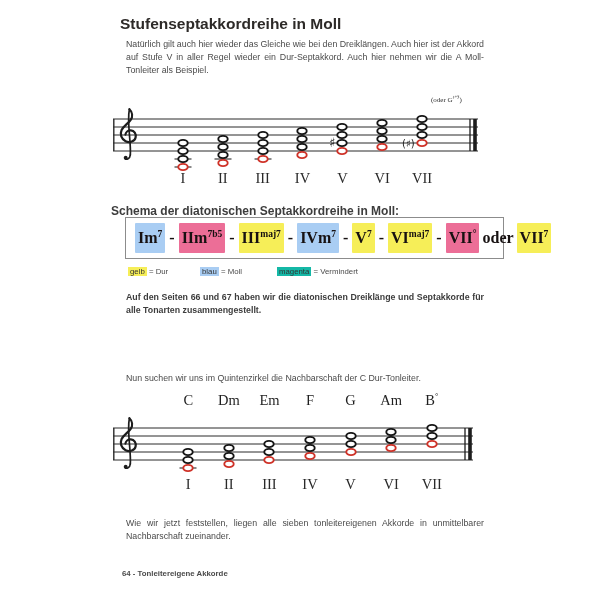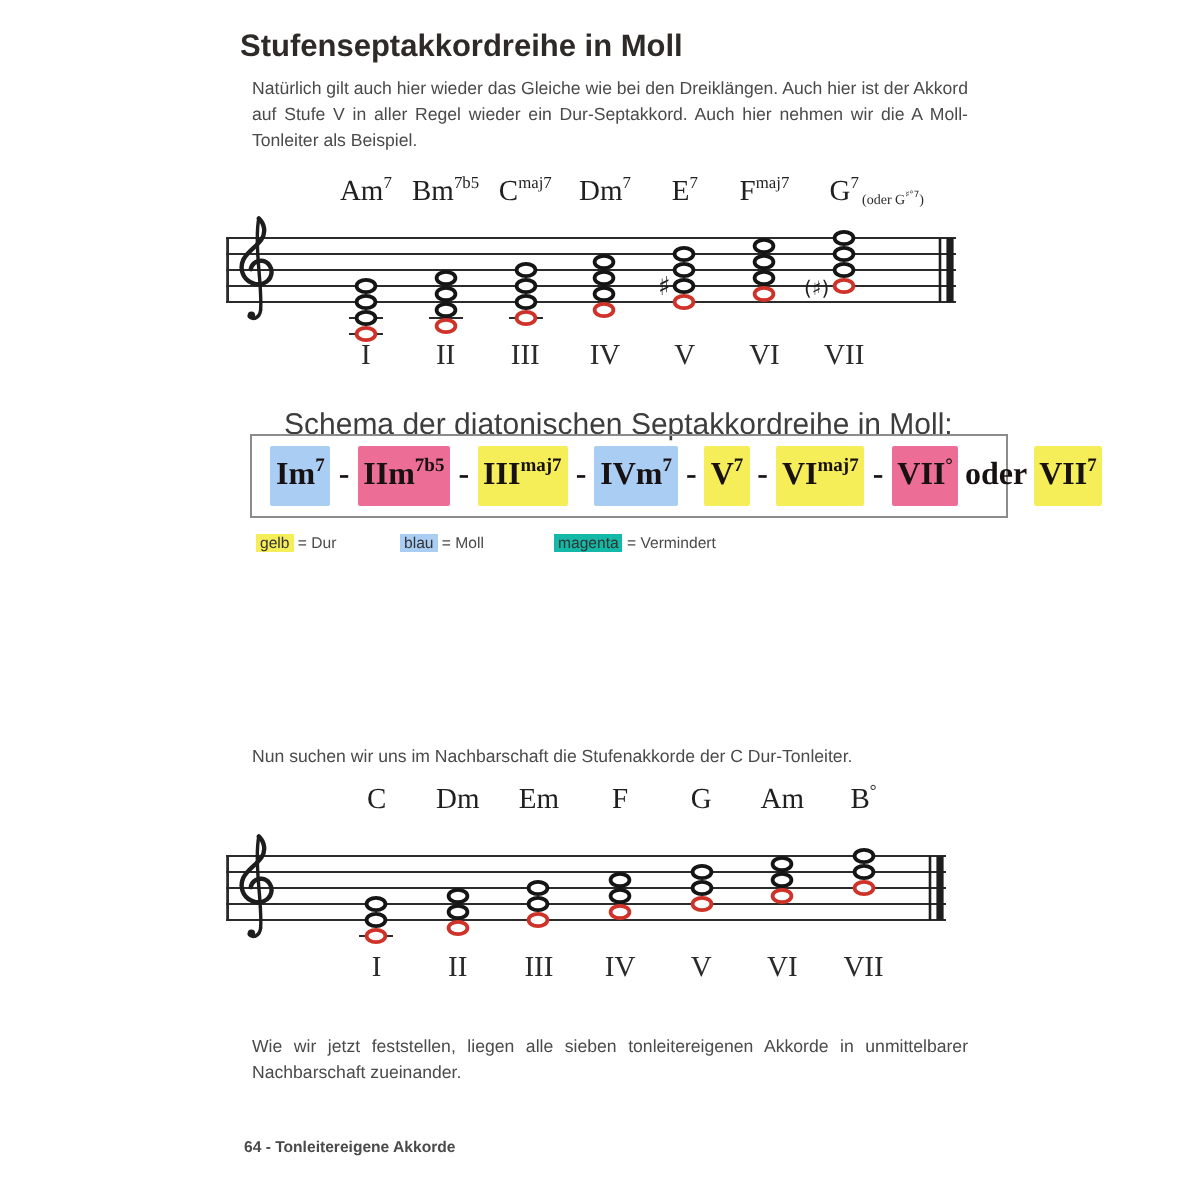--- a/index.html
+++ b/index.html
@@ -16,21 +16,21 @@
   .serif{font-family:"Liberation Serif","DejaVu Serif",serif;}
   .chords1{left:163px;top:88px;width:279px;font-size:14.5px;color:#1f1f1f;}
   .nums1{left:163px;top:170px;width:279px;font-size:14.5px;color:#2a2a2a;}
   .chords2{left:168px;top:392px;width:284px;font-size:14.5px;color:#1f1f1f;}
   .nums2{left:168px;top:476px;width:284px;font-size:14.5px;color:#2a2a2a;}
   .cell{flex:1;text-align:center;white-space:nowrap;line-height:1.15;}
   .cell sup{font-size:0.58em;line-height:0;}
   .gnote{position:absolute;left:431px;top:96px;font-family:"Liberation Serif",serif;
          font-size:7px;color:#2a2a2a;white-space:nowrap;}
   .gnote sup{font-size:0.62em;line-height:0;font-family:"DejaVu Sans",sans-serif;}
-  .schema-label{position:absolute;left:142px;top:204px;font-size:15px;font-weight:normal;color:#3d3d3d;}
+  .schema-label{position:absolute;left:111px;top:204px;font-size:12px;font-weight:bold;color:#3d3d3d;}
   .schema-box{position:absolute;left:125px;top:217px;width:368px;height:40px;border:1.4px solid #8c8c8c;
               display:flex;align-items:center;padding-left:9px;white-space:pre;
               font-family:"Liberation Serif","DejaVu Serif",serif;font-weight:bold;
               font-size:16px;color:#171111;}
   .schema-box .tok{padding:6px 3px;border-radius:1px;}
   .schema-box sup{font-size:9.5px;line-height:0;}
   .legend{position:absolute;top:267px;left:0;width:600px;height:14px;font-size:7.8px;color:#4a4a4a;}
   .legend-item{position:absolute;white-space:nowrap;}
   .legend-item .word{padding:0 2px;color:#333;}
   .staff{position:absolute;left:113px;}
@@ -39,29 +39,20 @@
   .footer{position:absolute;left:122px;top:569px;font-size:7.8px;font-weight:bold;color:#4a4a4a;}
 </style>
 </head>
 <body>
 
 <div class="page">
 
   <h1 class="h1" id="h1a">Stufenseptakkordreihe in Moll</h1>
   <p class="para" id="p1">Natürlich gilt auch hier wieder das Gleiche wie bei den Dreiklängen. Auch hier ist der Akkord auf Stufe V in aller Regel wieder ein Dur-Septakkord. Auch hier nehmen wir die A Moll-Tonleiter als Beispiel.</p>
 
-  <div class="row serif chords1">
-      <span class="cell">Am<sup>7</sup></span>
-      <span class="cell">Bm<sup>7b5</sup></span>
-      <span class="cell">C<sup>maj7</sup></span>
-      <span class="cell">Dm<sup>7</sup></span>
-      <span class="cell">E<sup>7</sup></span>
-      <span class="cell">F<sup>maj7</sup></span>
-      <span class="cell">G<sup>7</sup></span>
-    </div>
   <span class="gnote">(oder G<sup>♯°7</sup>)</span>
 
   <svg class="staff" id="staff1" viewBox="0 0 365 66">
       <line x1="0" y1="13" x2="365" y2="13" stroke="#2b2b2b" stroke-width="1"></line>
       <line x1="0" y1="21" x2="365" y2="21" stroke="#2b2b2b" stroke-width="1"></line>
       <line x1="0" y1="29" x2="365" y2="29" stroke="#2b2b2b" stroke-width="1"></line>
       <line x1="0" y1="37" x2="365" y2="37" stroke="#2b2b2b" stroke-width="1"></line>
       <line x1="0" y1="45" x2="365" y2="45" stroke="#2b2b2b" stroke-width="1"></line>
       <line x1="0.8" y1="13" x2="0.8" y2="45" stroke="#2b2b2b" stroke-width="1.4"></line>
       <line x1="357" y1="13" x2="357" y2="45" stroke="#1d1d1d" stroke-width="1.3"></line>
@@ -133,22 +124,23 @@
 
   <div class="schema-label">Schema der diatonischen Septakkordreihe in Moll:</div>
   <div class="schema-box"><span class="tok" style="background: rgb(169, 205, 243);">Im<sup>7</sup></span> - <span class="tok" style="background: rgb(236, 110, 151);">IIm<sup>7b5</sup></span> - <span class="tok" style="background: rgb(246, 238, 88);">III<sup>maj7</sup></span> - <span class="tok" style="background: rgb(169, 205, 243);">IVm<sup>7</sup></span> - <span class="tok" style="background: rgb(246, 238, 88);">V<sup>7</sup></span> - <span class="tok" style="background: rgb(246, 238, 88);">VI<sup>maj7</sup></span> - <span class="tok" style="background: rgb(236, 110, 151);">VII<sup>°</sup></span> <span class="tok">oder</span> <span class="tok" style="background: rgb(246, 238, 88);">VII<sup>7</sup></span></div>
 
   <div class="legend">
       <span class="legend-item" style="left: 128px;"><span class="word" style="background: rgb(246, 238, 88);">gelb</span>  =  Dur</span>
       <span class="legend-item" style="left: 200px;"><span class="word" style="background: rgb(169, 205, 243);">blau</span>  =  Moll</span>
       <span class="legend-item" style="left: 277px;"><span class="word" style="background: #14b8a6;">magenta</span>  =  Vermindert</span>
     </div>
 
-
-  <p class="para" id="p4">Nun suchen wir uns im Nachbarschaft die Stufenakkorde der C Dur-Tonleiter.</p>
+  <p class="para" id="p2">Auf den Seiten 66 und 67 haben wir die diatonischen Dreiklänge und Septakkorde für alle Tonarten zusammengestellt.</p>
+
+  <p class="para" id="p4">Nun suchen wir uns im Quintenzirkel die Nachbarschaft der C Dur-Tonleiter.</p>
 
   <div class="row serif chords2">
       <span class="cell">C</span>
       <span class="cell">Dm</span>
       <span class="cell">Em</span>
       <span class="cell">F</span>
       <span class="cell">G</span>
       <span class="cell">Am</span>
       <span class="cell">B<sup>°</sup></span>
     </div>

